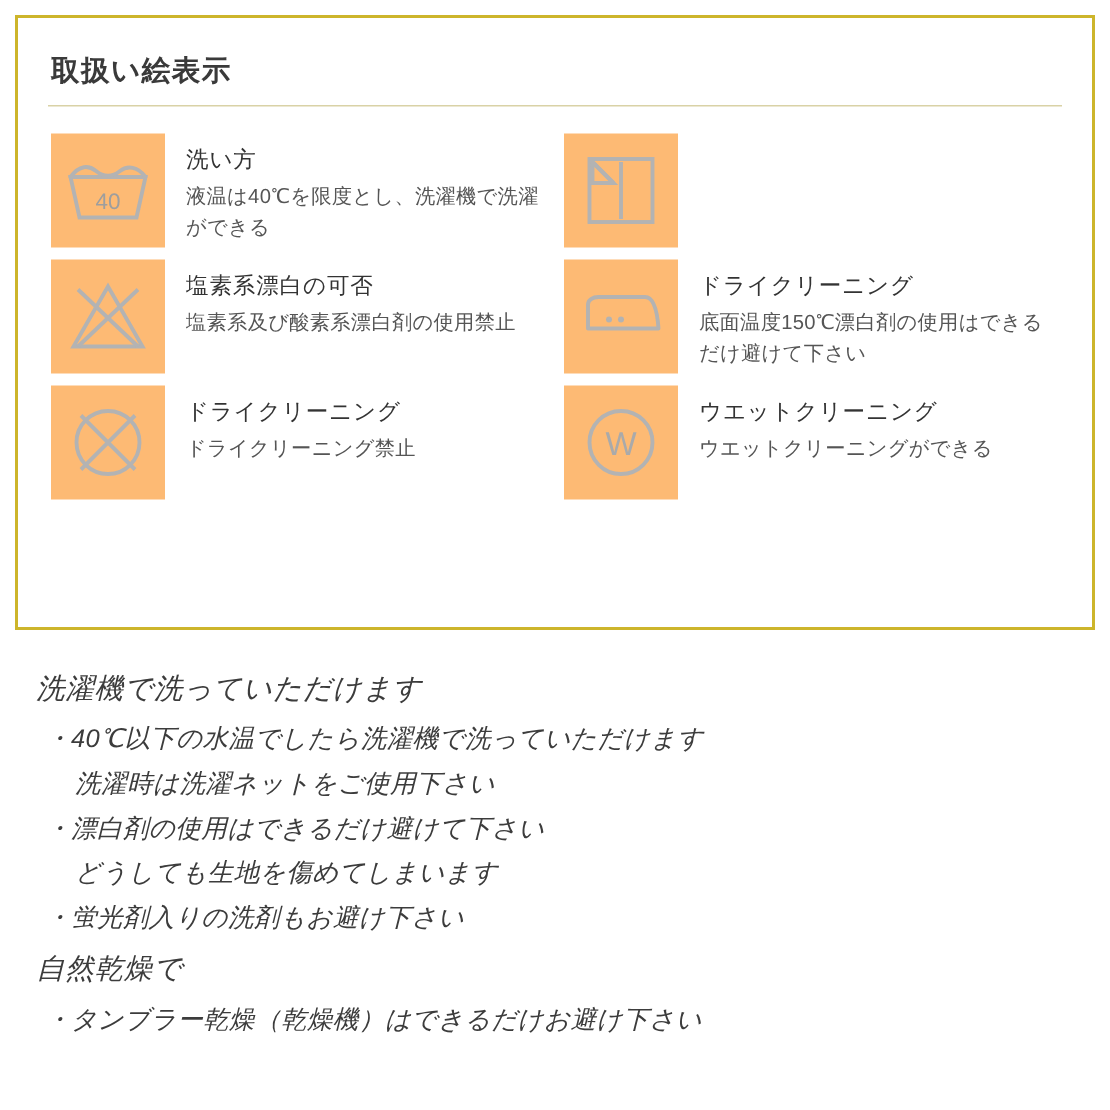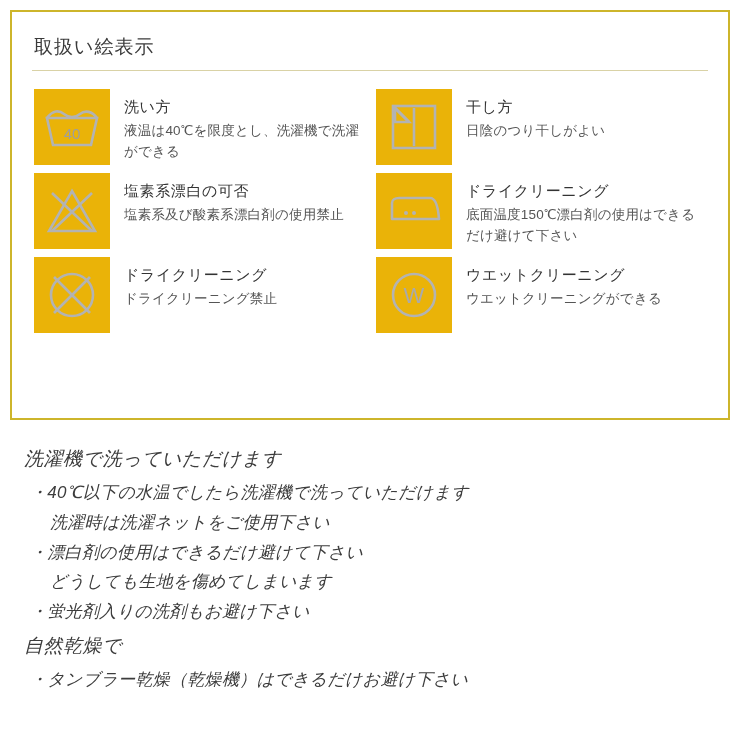--- a/index.html
+++ b/index.html
@@ -30,21 +30,21 @@
     top: 10px;
     width: 720px;
     height: 410px;
     box-sizing: border-box;
     border: 2px solid #cdb52b;
     background: #ffffff;
   }
 
   .card-title {
     font-size: 19px;
-    font-weight: normal;
+    font-weight: bold;
     color: #3a3a3a;
     letter-spacing: 1px;
     padding: 22px 0 10px 22px;
   }
 
   .title-rule {
     height: 1px;
     background: #d9d2a6;
     margin: 0 20px 0 20px;
   }
@@ -60,21 +60,21 @@
 
   .cell {
     display: flex;
     align-items: flex-start;
   }
 
   .symbol {
     width: 76px;
     height: 76px;
     flex: 0 0 76px;
-    background: #eab308;
+    background: #fdba74;
     display: flex;
     align-items: center;
     justify-content: center;
     margin-right: 14px;
   }
 
   .cell-text {
     padding-top: 8px;
   }
 
@@ -150,24 +150,20 @@
 
       <div class="cell">
         <div class="symbol">
           <svg width="50" height="50" viewBox="0 0 50 50" aria-hidden="true">
             <rect x="4" y="4" width="42" height="42" fill="none" stroke="#b3b3b3" stroke-width="2.6"></rect>
             <path d="M6 6 L20 20" fill="none" stroke="#b3b3b3" stroke-width="2.6"></path>
             <path d="M6 6 L6 20 L20 20 Z" fill="none" stroke="#b3b3b3" stroke-width="2.6"></path>
             <path d="M25 6 L25 44" fill="none" stroke="#b3b3b3" stroke-width="2.6"></path>
           </svg>
         </div>
-        <div class="cell-text">
-          <div class="cell-head">干し方</div>
-          <div class="cell-desc">日陰のつり干しがよい</div>
-        </div>
       </div>
 
       <div class="cell">
         <div class="symbol">
           <svg width="54" height="50" viewBox="0 0 54 50" aria-hidden="true">
             <path d="M27 5 L50 45 L4 45 Z" fill="none" stroke="#b3b3b3" stroke-width="2.6"></path>
             <path d="M7 7 L47 45" fill="none" stroke="#b3b3b3" stroke-width="2.6"></path>
             <path d="M47 7 L7 45" fill="none" stroke="#b3b3b3" stroke-width="2.6"></path>
           </svg>
         </div>

